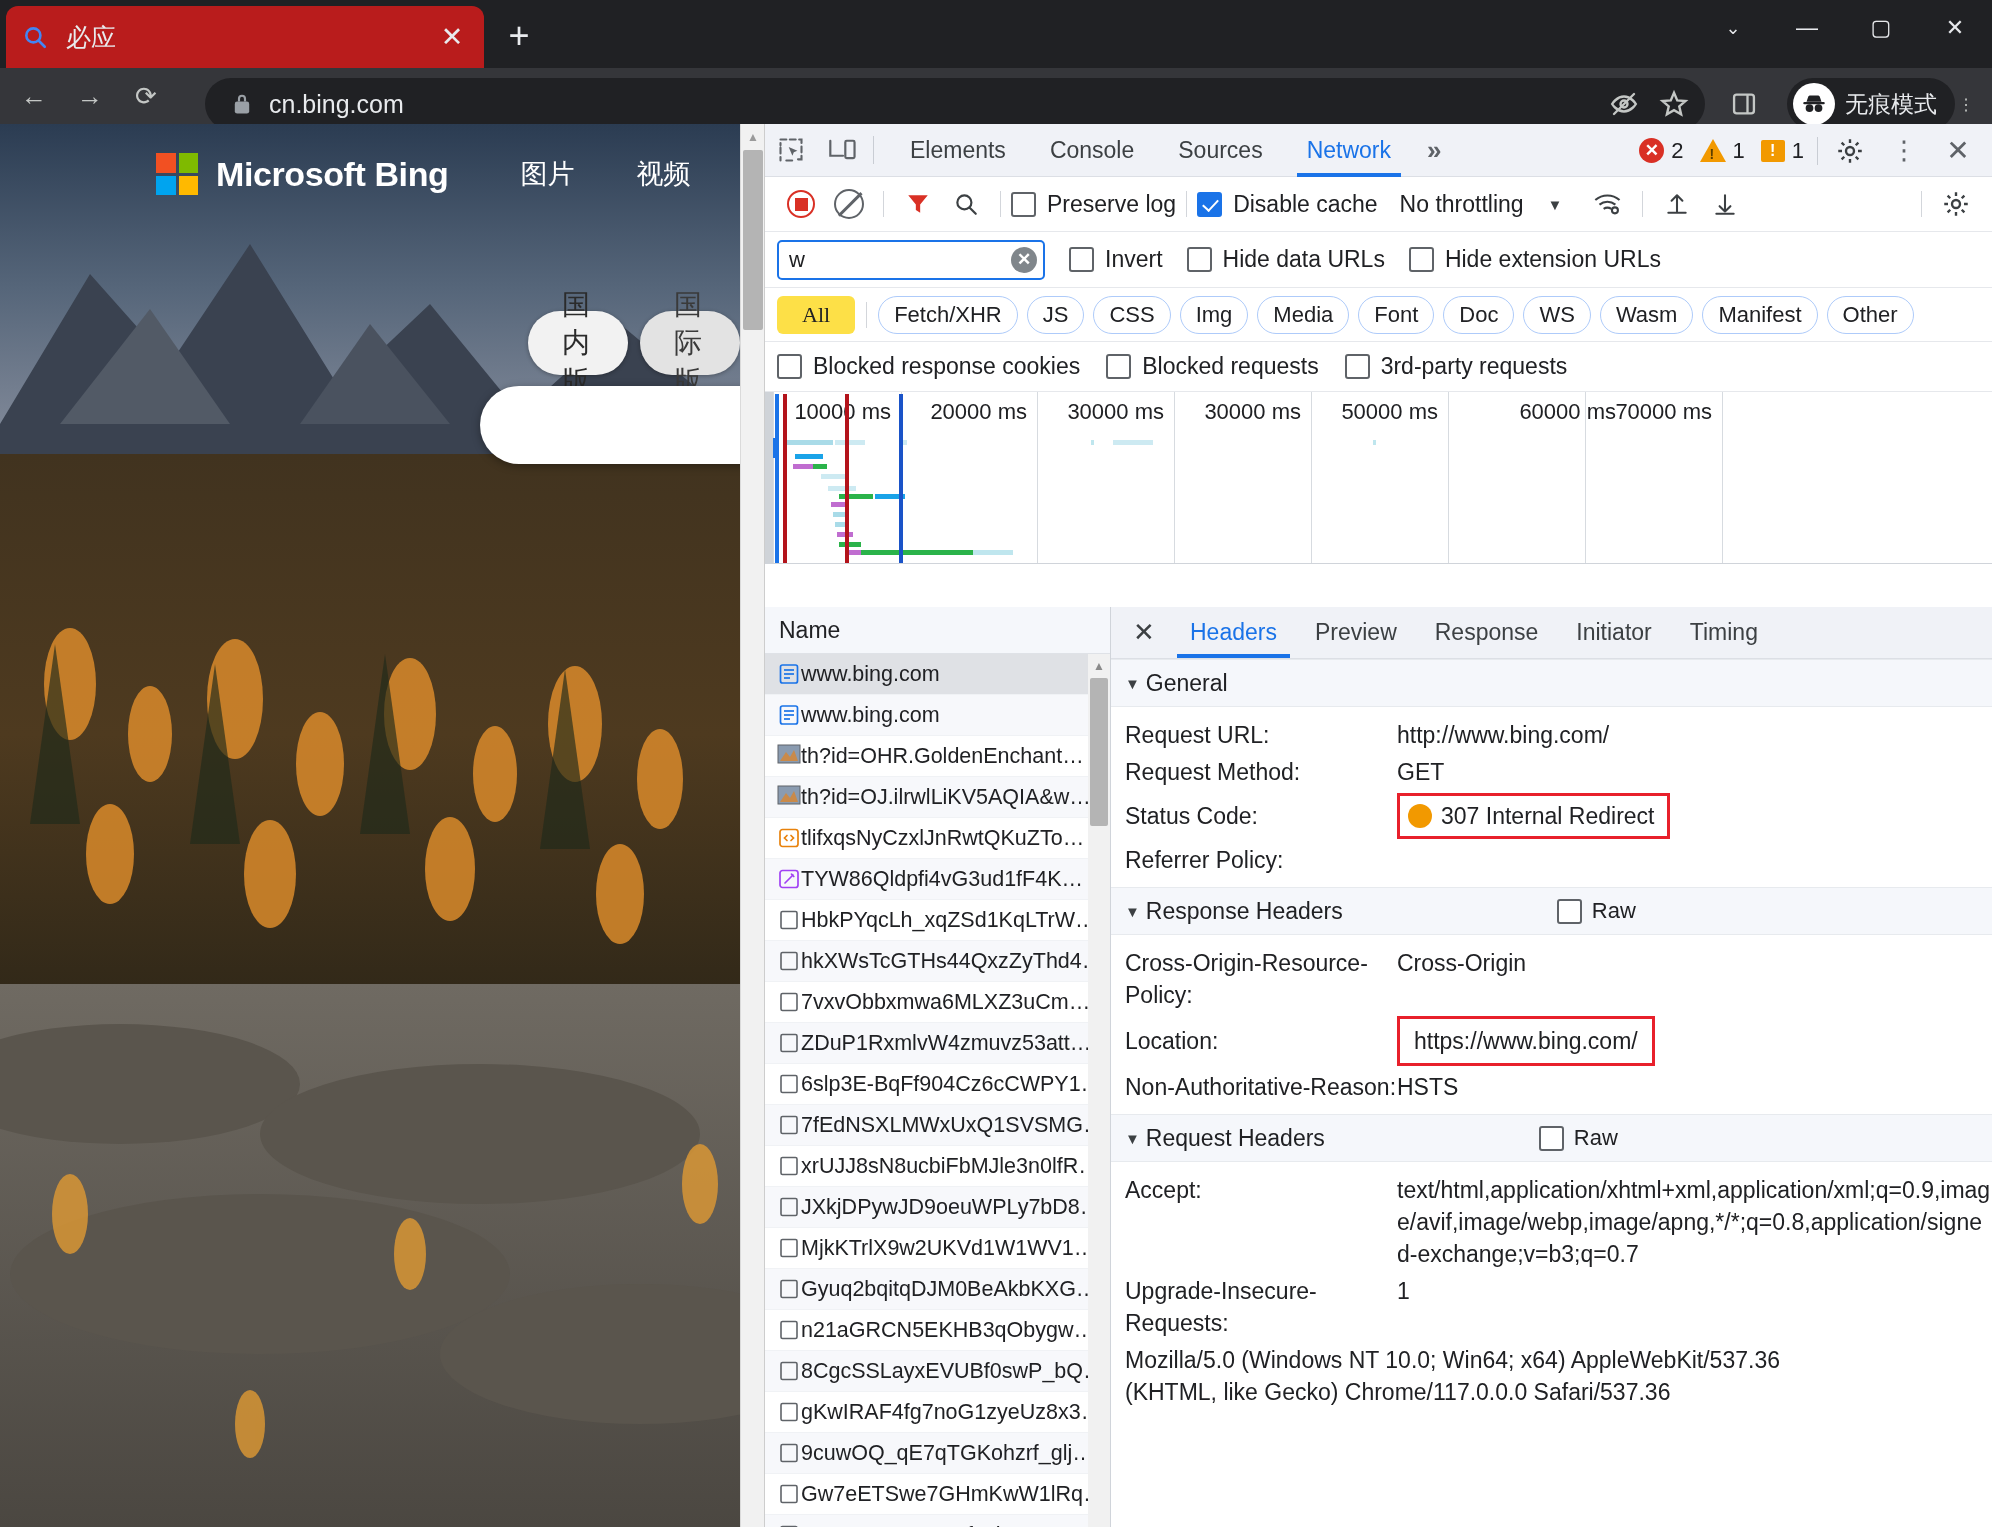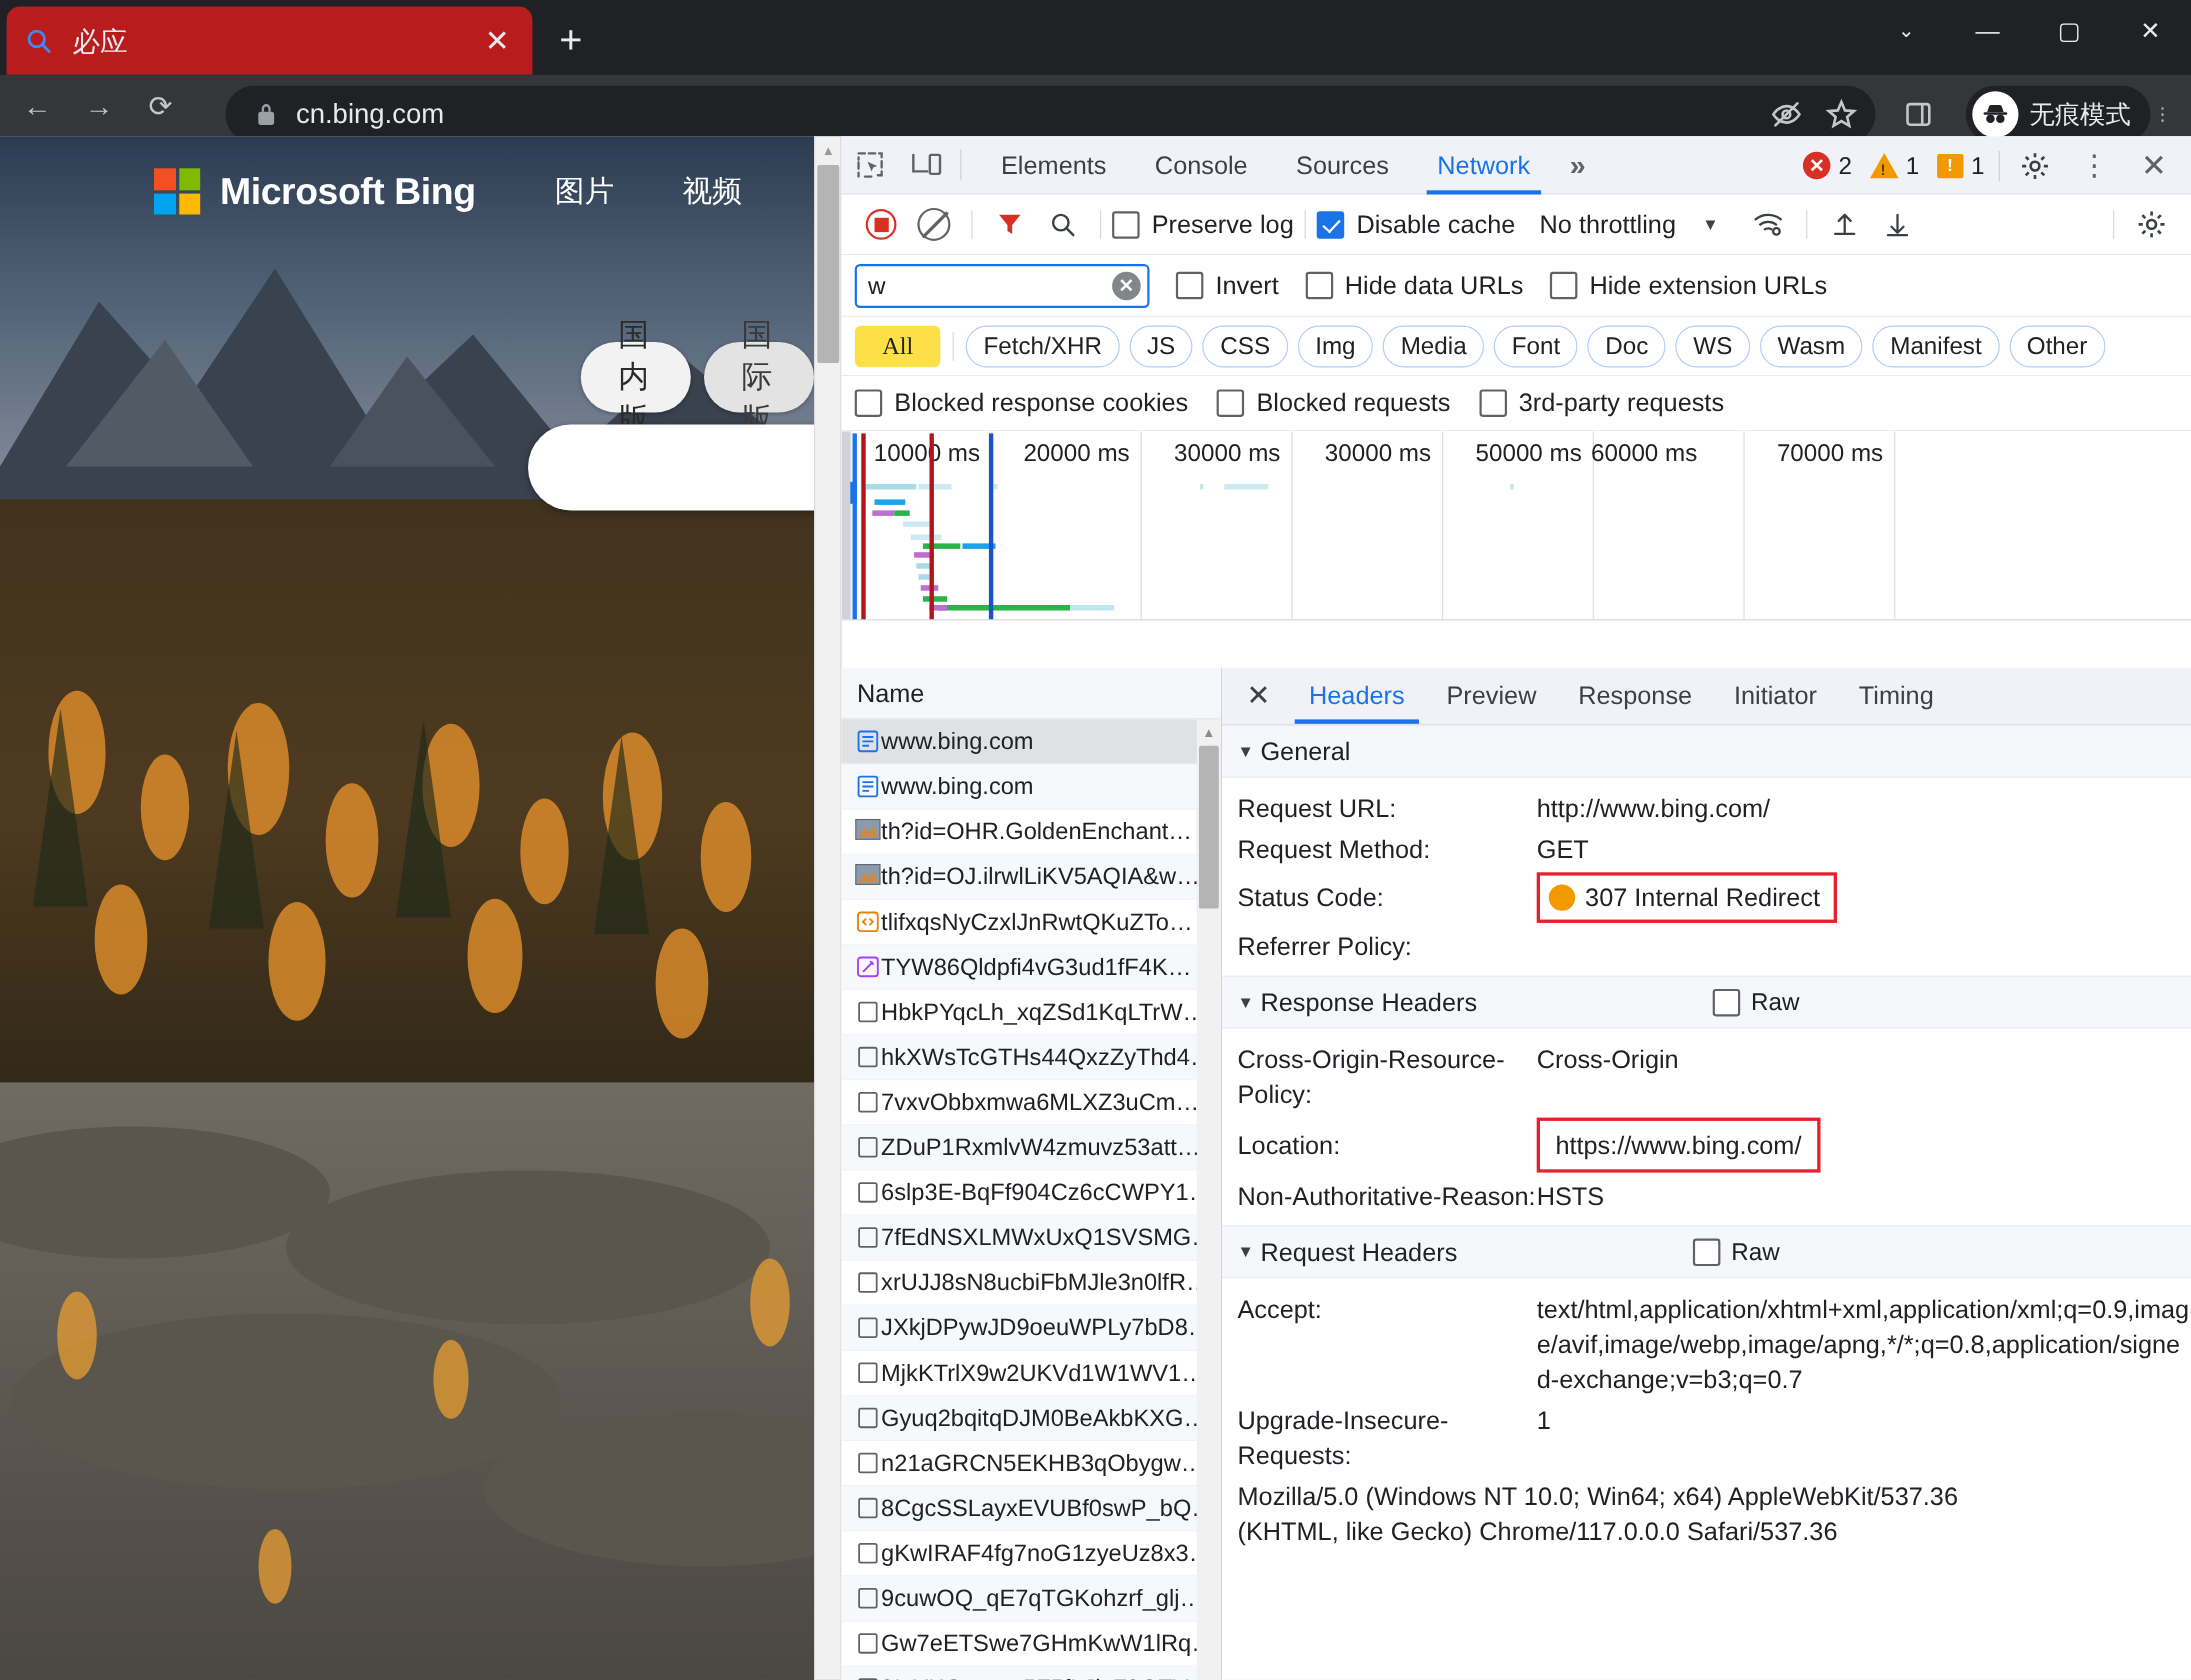--- a/index.html
+++ b/index.html
@@ -85,21 +85,21 @@
 
   
   .pagearea { position: absolute; left: 0; top: 124px; width: 1992px; height: 1403px; background: #fff; }
 
   
   .bingpage {
     position: absolute; left: 0; top: 0; width: 740px; height: 1403px;
     overflow: hidden; background: #1b2430;
   }
   .bing-photo { position: absolute; inset: 0; }
-  .bing-header { position: absolute; left: 0; top: 0; width: 792px; height: 100px; display:flex; align-items:center; }
+  .bing-header { position: absolute; left: 0; top: 0; width: 792px; height: 100px; display:flex; align-items:center;padding-left:16px; }
   .bing-logo-wrap { display: flex; align-items: center; margin-left: 140px; gap: 18px; }
   .ms-squares { width: 42px; height: 42px; display: grid; grid-template-columns: 1fr 1fr; grid-template-rows: 1fr 1fr; gap: 3px; }
   .ms-squares i { display: block; }
   .bing-word { color: #fff; font-size: 34px; font-weight: 600; letter-spacing: -0.4px; }
   .bing-nav { display: flex; gap: 62px; margin-left: 72px; }
   .bing-nav span { color: #fff; font-size: 27px; }
   .pill-row { position: absolute; left: 528px; top: 187px; display: flex; gap: 12px; }
   .wpill {
     background: #f2f2f2; color: #2b2b2b; border-radius: 34px; height: 64px;
     display: flex; align-items: center; justify-content: center; font-size: 28px;
@@ -593,21 +593,21 @@
           <div class="ov-tickline" style="left:409px"></div>
           <div class="ov-tickline" style="left:546px"></div>
           <div class="ov-tickline" style="left:683px"></div>
           <div class="ov-tickline" style="left:820px"></div>
           <div class="ov-tickline" style="left:957px"></div>
           <div class="ov-label" style="left:136px">10000 ms</div>
           <div class="ov-label" style="left:272px">20000 ms</div>
           <div class="ov-label" style="left:409px">30000 ms</div>
           <div class="ov-label" style="left:546px">30000 ms</div>
           <div class="ov-label" style="left:683px">50000 ms</div>
-          <div class="ov-label" style="left:788px">60000 ms</div>
+          <div class="ov-label" style="left:861px">60000 ms</div>
           <div class="ov-label" style="left:957px">70000 ms</div>
         </div>
         <div class="ov-bars">
           <div class="ov-bar" style="left:0px;top:0px;width:6px;background:#1a73e8;height:20px;"></div>
           <div class="ov-bar" style="left:14px;top:2px;width:46px;background:#a9dbe8;"></div>
           <div class="ov-bar" style="left:62px;top:2px;width:30px;background:#cdeaf2;"></div>
           <div class="ov-bar" style="left:22px;top:16px;width:28px;background:#1aa3e8;"></div>
           <div class="ov-bar" style="left:20px;top:26px;width:20px;background:#c06dd0;"></div>
           <div class="ov-bar" style="left:40px;top:26px;width:14px;background:#2bb34a;"></div>
           <div class="ov-bar" style="left:48px;top:36px;width:26px;background:#cdeaf2;"></div>

